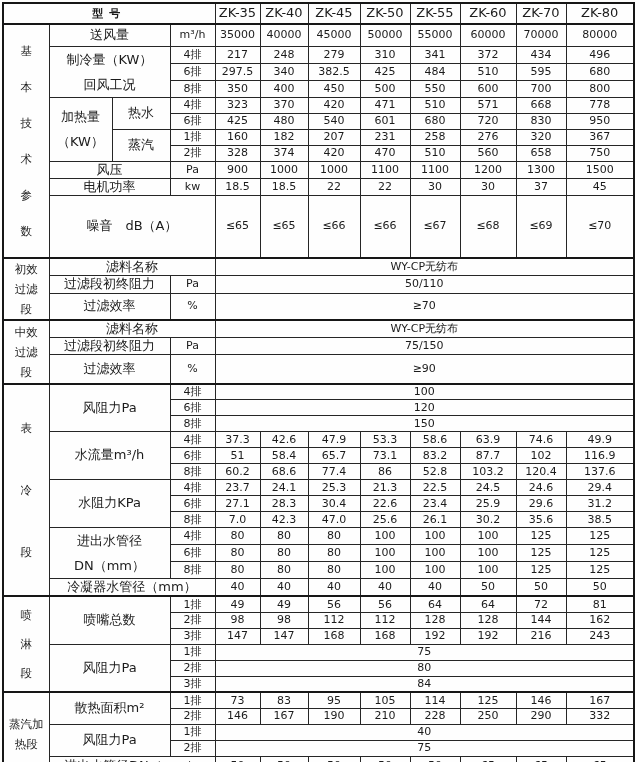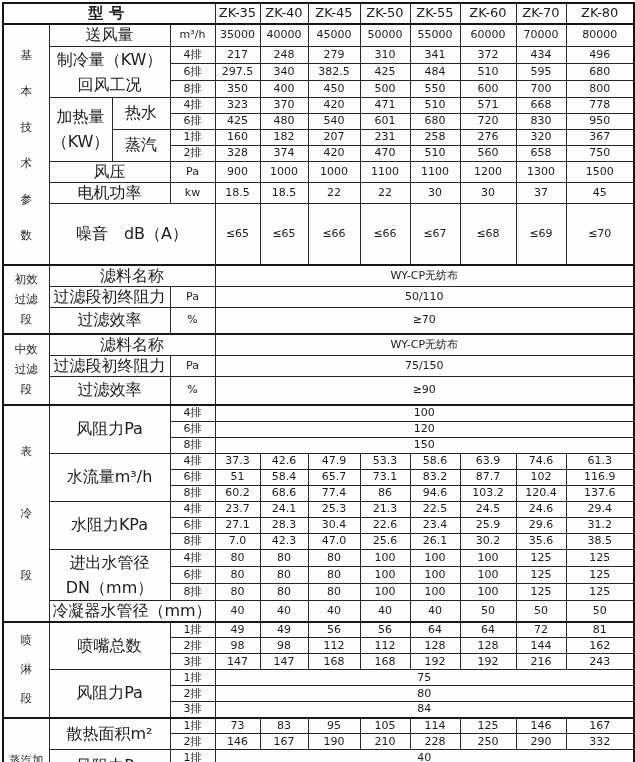--- a/index.html
+++ b/index.html
@@ -44,23 +44,23 @@
   tr:nth-child(18) { height: 29px; }
   tr:nth-child(42) { height: 20px; }
   
   tr:nth-child(2) td,
   tr:nth-child(13) td,
   tr:nth-child(16) td,
   tr:nth-child(19) td,
   tr:nth-child(32) td,
   tr:nth-child(38) td { border-top-width: 2px; border-top-color: #161616; }
 
-  .title { font-size: 15px; font-weight: bold; letter-spacing: 6px; text-align: center; }
+  .title { font-size: 11px; font-weight: bold; letter-spacing: 6px; text-align: center; }
   .model { font-size: 13px; }
-  .lbl   { font-size: 16px; }
+  .lbl   { font-size: 13px; }
   .sp    { line-height: 25px; }
   .unit  { font-size: 11px; }
   .wide  { font-size: 11px; }
   .sec   { font-size: 11.5px; }
   .s6 { line-height: 36px; }
   .sf { line-height: 20px; }
   .sw { line-height: 62px; }
   .s3 { line-height: 29px; }
   .sz { line-height: 20px; }
 </style>
@@ -284,40 +284,40 @@
         <tr>
           <td colspan="2" rowspan="3" class="lbl">水流量m³/h</td>
           <td class="unit">4排</td>
           <td class="data">37.3</td>
           <td class="data">42.6</td>
           <td class="data">47.9</td>
           <td class="data">53.3</td>
           <td class="data">58.6</td>
           <td class="data">63.9</td>
           <td class="data">74.6</td>
-          <td class="data">61.3</td>
+          <td class="data">49.9</td>
         </tr>
         <tr>
           <td class="unit">6排</td>
           <td class="data">51</td>
           <td class="data">58.4</td>
           <td class="data">65.7</td>
           <td class="data">73.1</td>
           <td class="data">83.2</td>
           <td class="data">87.7</td>
           <td class="data">102</td>
           <td class="data">116.9</td>
         </tr>
         <tr>
           <td class="unit">8排</td>
           <td class="data">60.2</td>
           <td class="data">68.6</td>
           <td class="data">77.4</td>
           <td class="data">86</td>
-          <td class="data">94.6</td>
+          <td class="data">52.8</td>
           <td class="data">103.2</td>
           <td class="data">120.4</td>
           <td class="data">137.6</td>
         </tr>
         <tr>
           <td colspan="2" rowspan="3" class="lbl">水阻力KPa</td>
           <td class="unit">4排</td>
           <td class="data">23.7</td>
           <td class="data">24.1</td>
           <td class="data">25.3</td>

